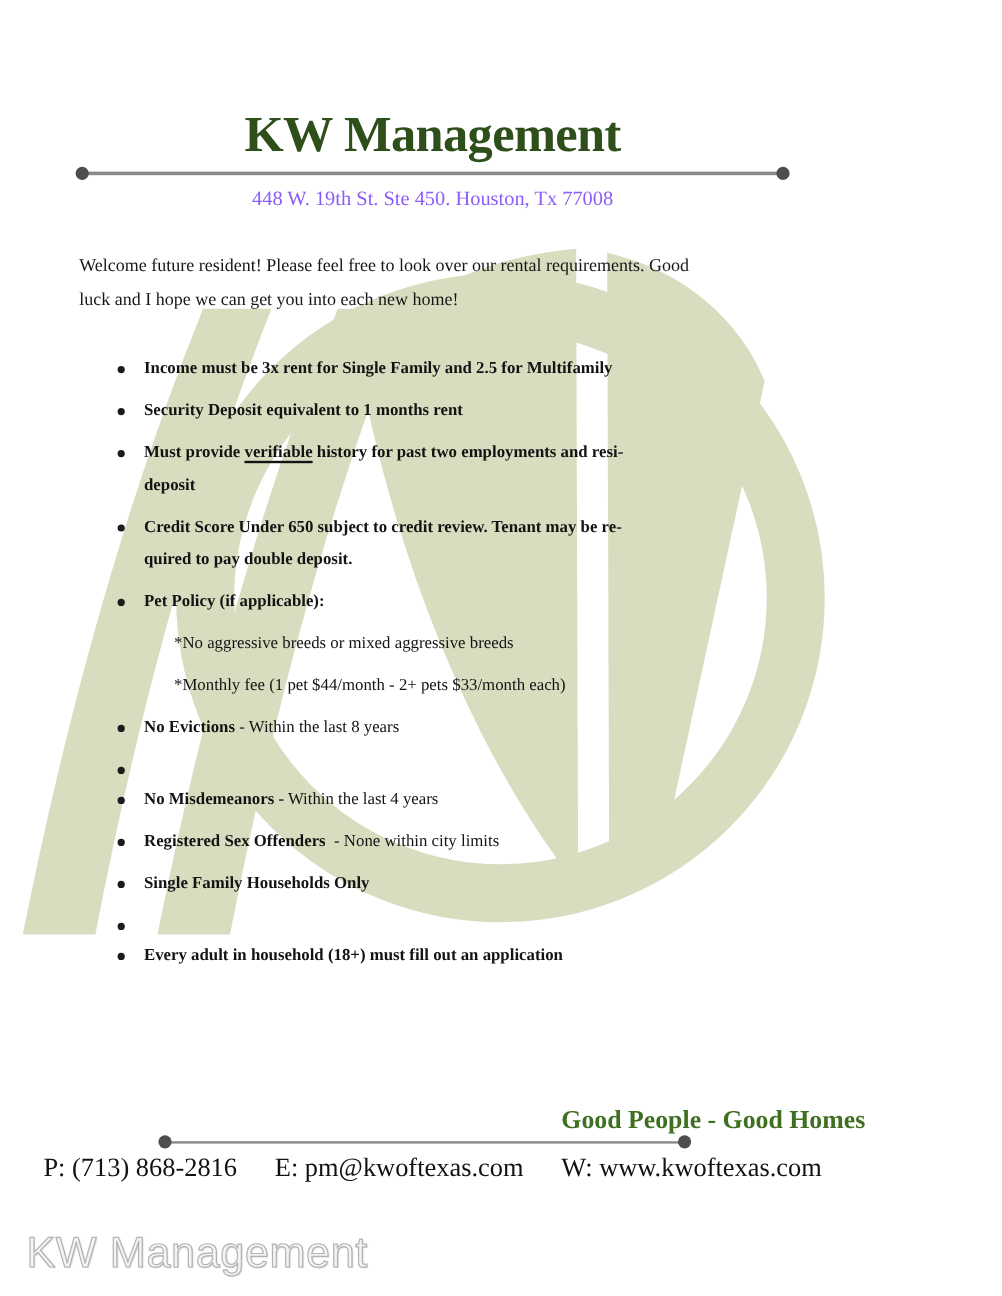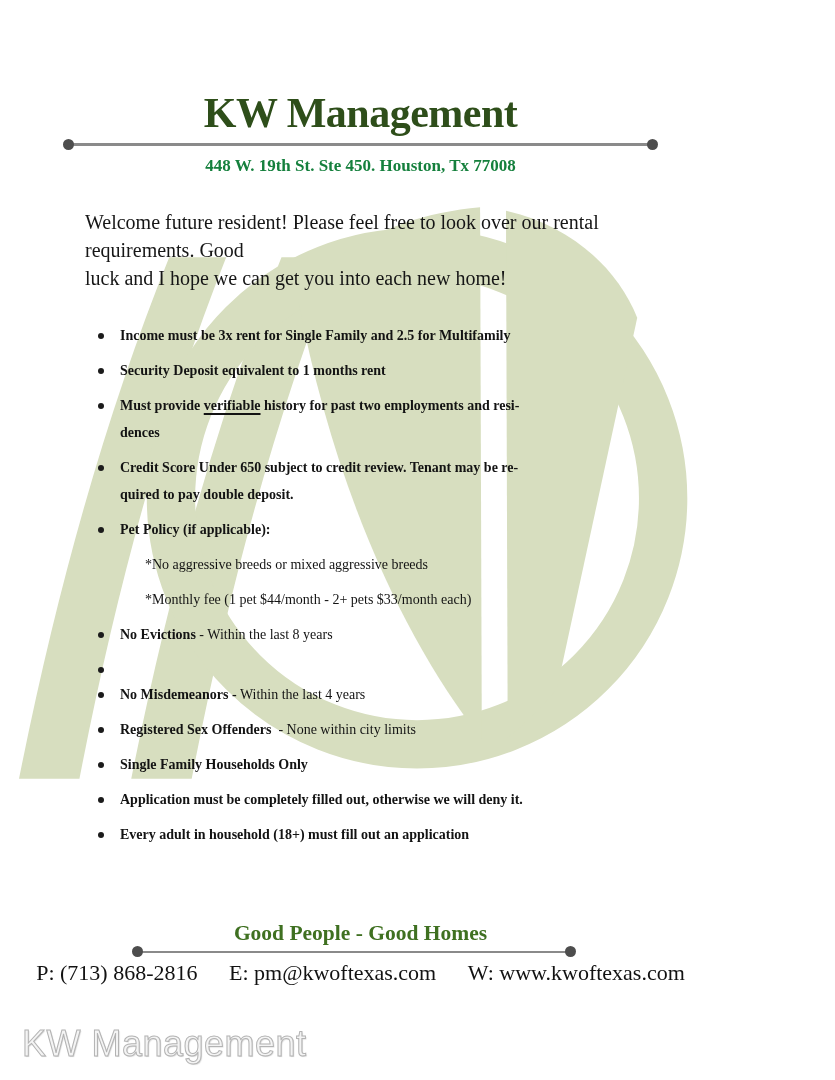--- a/index.html
+++ b/index.html
@@ -47,26 +47,25 @@
   }
   .rule::before { left: -5px; }
   .rule::after { right: -5px; }
   .rule-header { margin: 7px 68px 0 68px; }
 
   .address {
     margin-top: 8px;
     text-align: center;
     font-size: 17px;
     line-height: 24px;
-    color: #15803d;
-    font-weight: bold;
+    color: #8b5cf6;
   }
   .intro {
-    margin: 30px 64px 0 85px;
-    font-size: 20px;
+    margin: 30px 64px 0 66px;
+    font-size: 15px;
     line-height: 28px;
     color: #161616;
   }
   
   .req-list { margin: 30px 60px 0 98px; }
   .req-item {
     display: flex;
     align-items: flex-start;
     margin-bottom: 8px;
     font-size: 14px;
@@ -88,21 +87,21 @@
     text-underline-offset: 3px;
   }
   
   .footer {
     position: absolute;
     top: 920px;
     left: 0; right: 0;
     z-index: 1;
   }
   .tagline {
-    text-align: center;
+    text-align: right;
     font-size: 21.5px;
     line-height: 27px;
     font-weight: bold;
     color: #3f7021;
   }
   .rule-footer { margin: 4px 150px 0 137px; height: 2px; }
   .rule-footer::before, .rule-footer::after { top: -5px; }
   .contact {
     margin-top: 8px;
     text-align: center;
@@ -157,21 +156,21 @@
         <div class="req-item bullet">
           <span class="bullet-dot"></span>
           <span class="req-text"><span class="b">Income must be 3x rent for Single Family and 2.5 for Multifamily</span></span>
         </div>
         <div class="req-item bullet">
           <span class="bullet-dot"></span>
           <span class="req-text"><span class="b">Security Deposit equivalent to 1 months rent</span></span>
         </div>
         <div class="req-item bullet">
           <span class="bullet-dot"></span>
-          <span class="req-text"><span class="b">Must provide </span><span class="b u">verifiable</span><span class="b"> history for past two employments and resi-</span><br><span class="b">dences</span></span>
+          <span class="req-text"><span class="b">Must provide </span><span class="b u">verifiable</span><span class="b"> history for past two employments and resi-</span><br><span class="b">deposit</span></span>
         </div>
         <div class="req-item bullet">
           <span class="bullet-dot"></span>
           <span class="req-text"><span class="b">Credit Score Under 650 subject to credit review. Tenant may be re-</span><br><span class="b">quired to pay double deposit.</span></span>
         </div>
         <div class="req-item bullet">
           <span class="bullet-dot"></span>
           <span class="req-text"><span class="b">Pet Policy (if applicable):</span></span>
         </div>
         <div class="req-item sub">
@@ -194,21 +193,20 @@
         <div class="req-item bullet">
           <span class="bullet-dot"></span>
           <span class="req-text"><span class="b">Registered Sex Offenders</span><span> &nbsp;- None within city limits</span></span>
         </div>
         <div class="req-item bullet">
           <span class="bullet-dot"></span>
           <span class="req-text"><span class="b">Single Family Households Only</span></span>
         </div>
         <div class="req-item bullet">
           <span class="bullet-dot"></span>
-          <span class="req-text"><span class="b">Application must be completely filled out, otherwise we will deny it.</span></span>
         </div>
         <div class="req-item bullet">
           <span class="bullet-dot"></span>
           <span class="req-text"><span class="b">Every adult in household (18+) must fill out an application</span></span>
         </div>
       </div>
   </div>
 
   <div class="footer">
     <div class="tagline">Good People - Good Homes</div>

